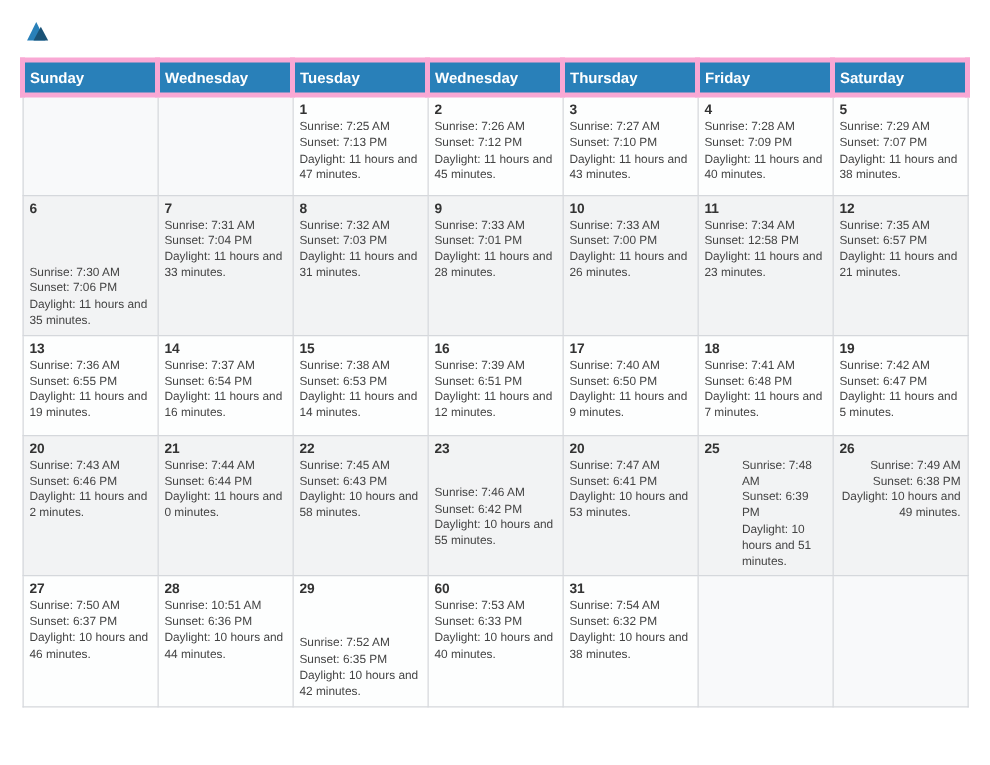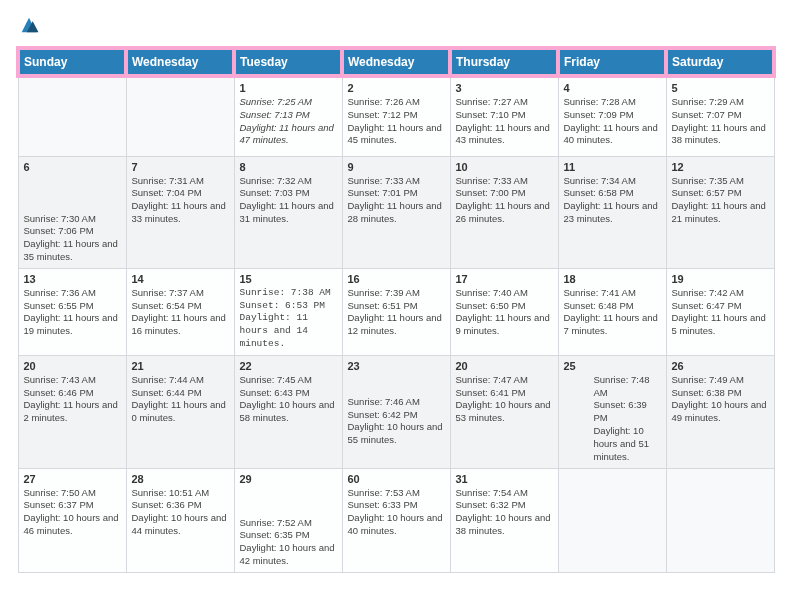--- a/index.html
+++ b/index.html
@@ -123,21 +123,21 @@
         <th>Friday</th>
         <th>Saturday</th>
       </tr>
   </thead>
   <tbody id="calendar-body">
   <tr>
         <td class="empty-cell"></td>
         <td class="empty-cell"></td>
         <td>
           <span class="day-num">1</span>
-          <div class="cell-info" style="white-space: pre-line; font-style: italic;">Sunrise: 7:25 AM
+          <div class="cell-info" style="white-space: pre-line;">Sunrise: 7:25 AM
 Sunset: 7:13 PM
 Daylight: 11 hours and 47 minutes.</div>
         </td>
         <td>
           <span class="day-num">2</span>
           <div class="cell-info" style="white-space: pre-line;">Sunrise: 7:26 AM
 Sunset: 7:12 PM
 Daylight: 11 hours and 45 minutes.</div>
         </td>
         <td>
@@ -186,21 +186,21 @@
         </td>
         <td>
           <span class="day-num">10</span>
           <div class="cell-info" style="white-space: pre-line;">Sunrise: 7:33 AM
 Sunset: 7:00 PM
 Daylight: 11 hours and 26 minutes.</div>
         </td>
         <td>
           <span class="day-num">11</span>
           <div class="cell-info" style="white-space: pre-line;">Sunrise: 7:34 AM
-Sunset: 6:58 PM
+Sunset: 12:58 PM
 Daylight: 11 hours and 23 minutes.</div>
         </td>
         <td>
           <span class="day-num">12</span>
           <div class="cell-info" style="white-space: pre-line;">Sunrise: 7:35 AM
 Sunset: 6:57 PM
 Daylight: 11 hours and 21 minutes.</div>
         </td>
       </tr>
       <tr>
@@ -211,21 +211,21 @@
 Daylight: 11 hours and 19 minutes.</div>
         </td>
         <td>
           <span class="day-num">14</span>
           <div class="cell-info" style="white-space: pre-line;">Sunrise: 7:37 AM
 Sunset: 6:54 PM
 Daylight: 11 hours and 16 minutes.</div>
         </td>
         <td>
           <span class="day-num">15</span>
-          <div class="cell-info" style="white-space: pre-line; font-family: Liberation Mono, monospace;">Sunrise: 7:38 AM
+          <div class="cell-info" style="white-space: pre-line;">Sunrise: 7:38 AM
 Sunset: 6:53 PM
 Daylight: 11 hours and 14 minutes.</div>
         </td>
         <td>
           <span class="day-num">16</span>
           <div class="cell-info" style="white-space: pre-line;">Sunrise: 7:39 AM
 Sunset: 6:51 PM
 Daylight: 11 hours and 12 minutes.</div>
         </td>
         <td>
@@ -279,21 +279,21 @@
 Daylight: 10 hours and 53 minutes.</div>
         </td>
         <td>
           <span class="day-num">25</span>
           <div class="cell-info" style="white-space: pre-line; margin-left: 30px;">Sunrise: 7:48 AM
 Sunset: 6:39 PM
 Daylight: 10 hours and 51 minutes.</div>
         </td>
         <td>
           <span class="day-num">26</span>
-          <div class="cell-info" style="white-space: pre-line;">Sunrise: 7:49 AM
+          <div class="cell-info" style="white-space: pre-line; text-align: right;">Sunrise: 7:49 AM
 Sunset: 6:38 PM
 Daylight: 10 hours and 49 minutes.</div>
         </td>
       </tr>
       <tr>
         <td>
           <span class="day-num">27</span>
           <div class="cell-info" style="white-space: pre-line;">Sunrise: 7:50 AM
 Sunset: 6:37 PM
 Daylight: 10 hours and 46 minutes.</div>

